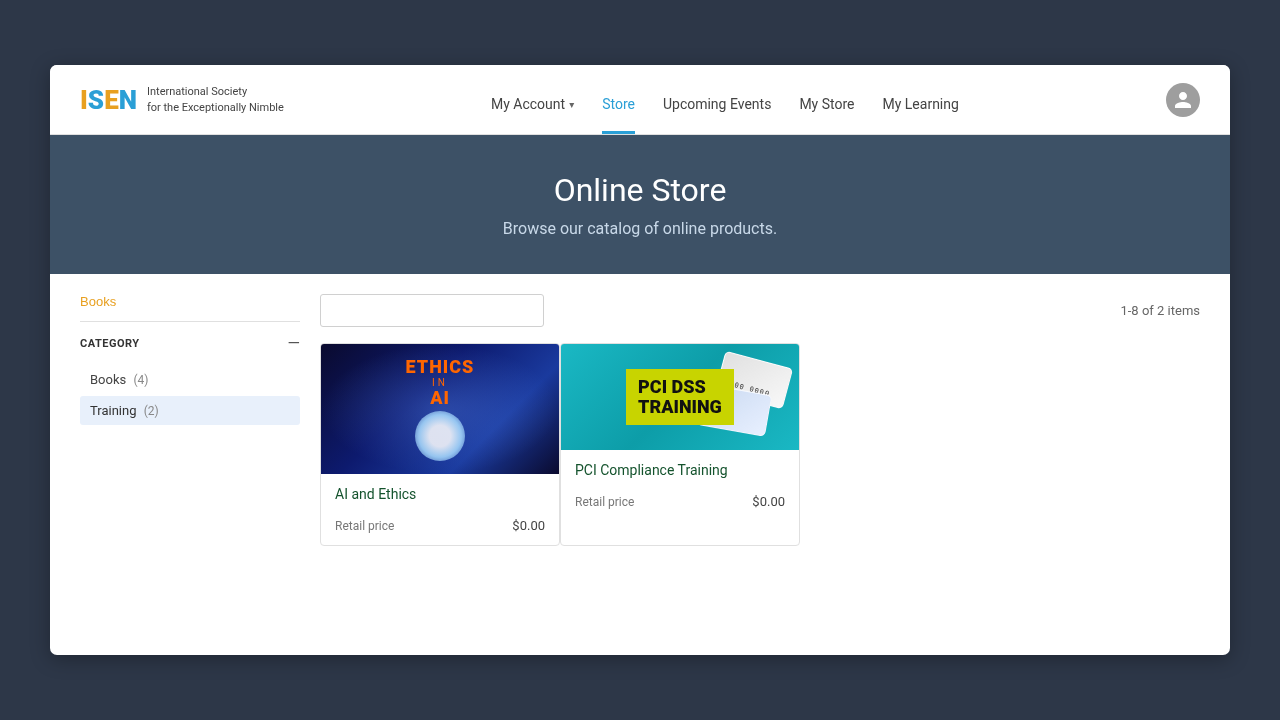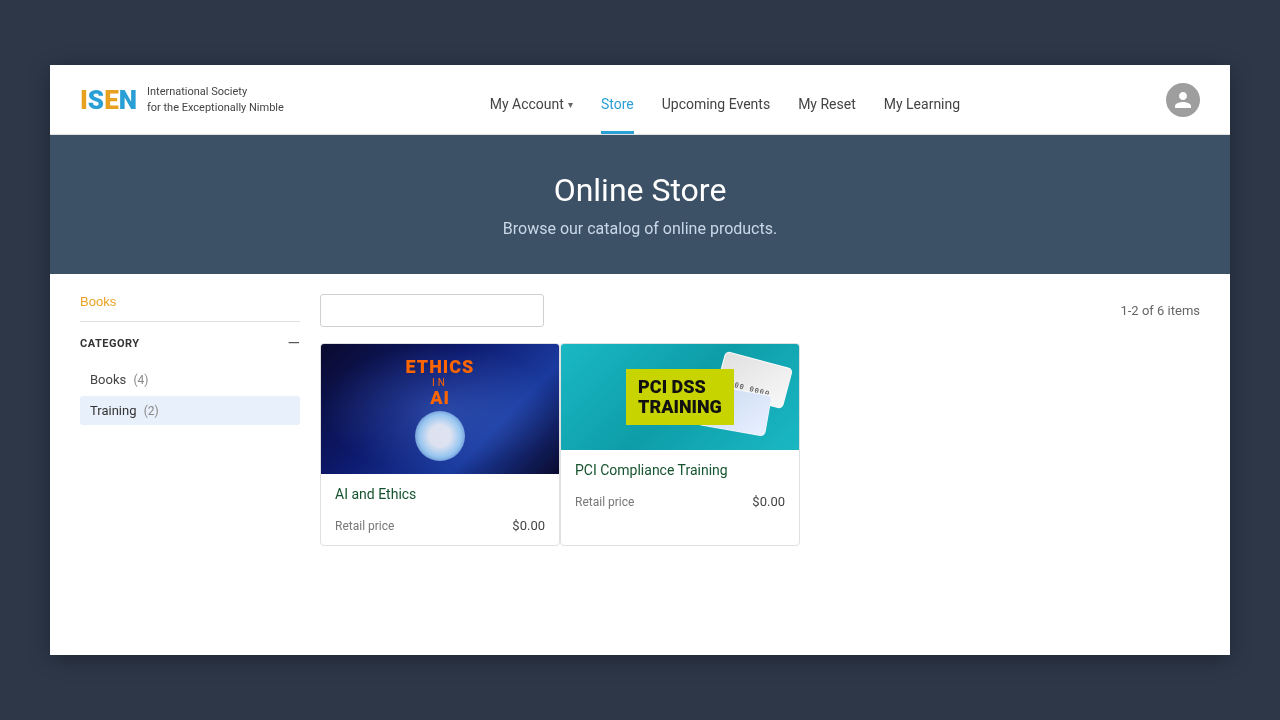--- a/index.html
+++ b/index.html
@@ -8,21 +8,21 @@
       font-family: -apple-system, BlinkMacSystemFont, 'Segoe UI', Roboto, sans-serif;
       min-height: 720px;
       display: flex;
       align-items: center;
       justify-content: center;
     }
     .main-window {
       background: #ffffff;
       width: 1180px;
       min-height: 590px;
-      border-radius: 0;
+      border-radius: 7px;
       overflow: hidden;
       box-shadow: 0 4px 20px rgba(0,0,0,0.3);
     }
     
     .header {
       background: #ffffff;
       border-bottom: 1px solid #e0e0e0;
       padding: 0 30px;
       height: 70px;
       display: flex;
@@ -329,21 +329,21 @@
         <span>My Account</span>
         <span class="chevron-down">▾</span>
       </div>
       <div class="nav-item active">
         <span>Store</span>
       </div>
       <div class="nav-item">
         <span>Upcoming Events</span>
       </div>
       <div class="nav-item">
-        <span>My Reset</span>
+        <span>My Store</span>
       </div>
       <div class="nav-item">
         <span>My Learning</span>
       </div>
     </nav>
 
     <div class="user-avatar">
       <svg width="20" height="20" viewBox="0 0 24 24" fill="white">
         <path d="M12 12c2.7 0 4.8-2.1 4.8-4.8S14.7 2.4 12 2.4 7.2 4.5 7.2 7.2 9.3 12 12 12zm0 2.4c-3.2 0-9.6 1.6-9.6 4.8v2.4h19.2v-2.4c0-3.2-6.4-4.8-9.6-4.8z"></path>
       </svg>
@@ -374,21 +374,21 @@
         </div>
       </div>
     </div>
 
     <div class="main-content">
       <div class="search-bar-container">
         <div class="search-wrapper">
           <span class="search-icon-inner">🔍</span>
           <input type="text" class="search-bar" style="">
         </div>
-        <span class="items-count">1-2 of 6 items</span>
+        <span class="items-count">1-8 of 2 items</span>
       </div>
 
       <div class="product-grid">
 
         <div class="product-card">
           <div class="product-image img-ai-ethics" style="height:130px;">
             <div class="ai-text-overlay">
               <div class="ai-ethics-title">ETHICS</div>
               <div class="ai-ethics-sub">IN</div>
               <div class="ai-ethics-title">AI</div>

